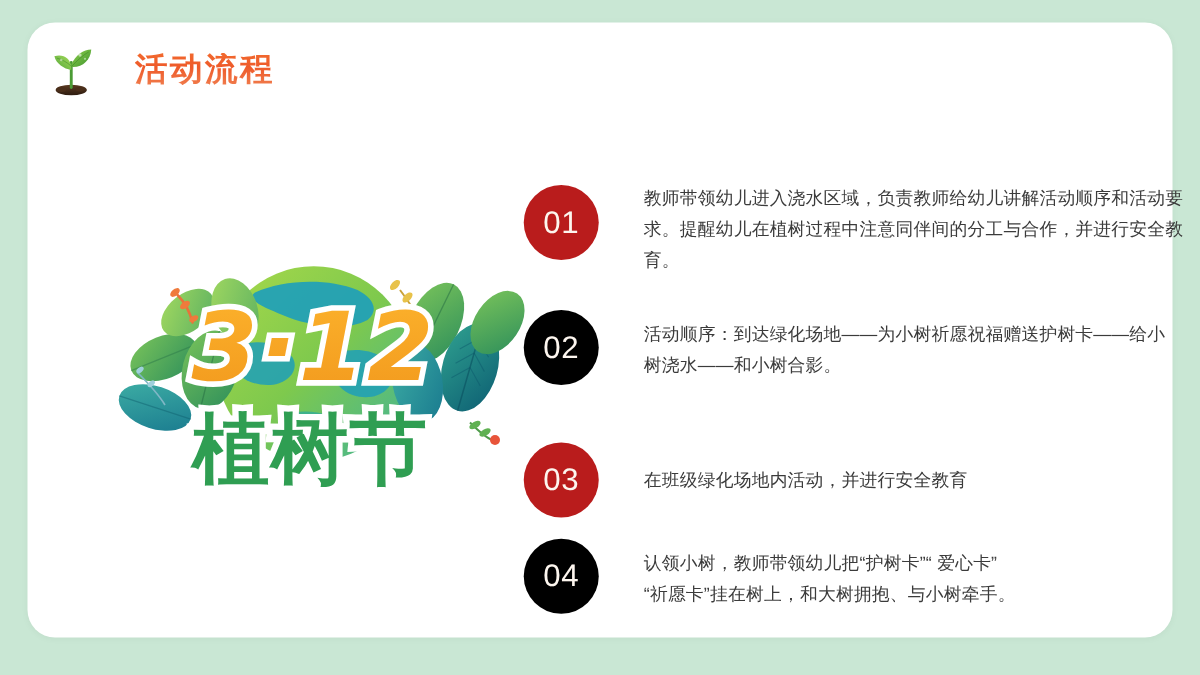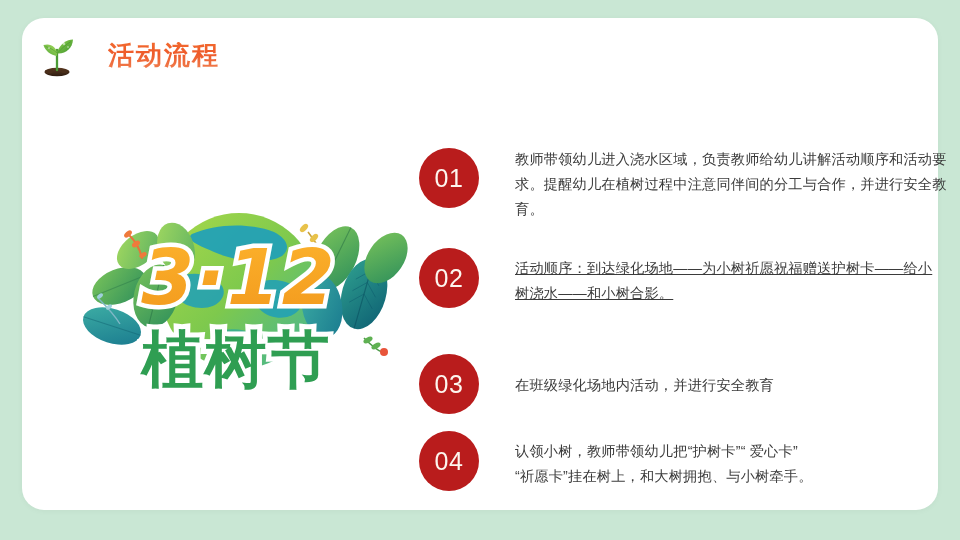--- a/index.html
+++ b/index.html
@@ -46,21 +46,21 @@
     background-clip: text;
     color: #ef5f2a;
     -webkit-text-fill-color: transparent;
     line-height: 1;
     white-space: nowrap;
   }
 
   
   #arbor-day-illustration {
     position: absolute;
-    left: 42px; top: 168px;
+    left: 54px; top: 168px;
     width: 350px; height: 230px;
   }
   #arbor-day-illustration svg { display: block; width: 100%; height: 100%; }
 
   
   #steps-list {
     position: absolute;
     left: 397px; top: 118px;
     width: 525px;
   }
@@ -76,37 +76,37 @@
     display: flex;
     align-items: center;
     justify-content: center;
     color: #fdf6ef;
     font-size: 25px;
     font-weight: 500;
     letter-spacing: 0.5px;
     line-height: 1;
   }
   .step-badge.green  { background: #b91c1c; }
-  .step-badge.orange { background: #b91c1c; }
+  .step-badge.orange { background: #000000; }
 
   .step-text {
     margin-left: 36px;
     font-size: 14.2px;
     line-height: 25px;
     color: #3b3b3b;
     letter-spacing: 0.2px;
     white-space: pre-line;
   }
 
   
   #step-row-1 { top: 12px;  left: 0; }
   #step-row-1 .step-text { margin-top: -1px; width: 452px; }
 
   #step-row-2 { top: 112px; left: 0; }
-  #step-row-2 .step-text { margin-top: 8px; width: 430px; text-decoration: underline; }
+  #step-row-2 .step-text { margin-top: 8px; width: 430px; }
 
   #step-row-3 { top: 218px; left: 0; }
   #step-row-3 .step-text { margin-top: 19px; width: 430px; }
 
   #step-row-4 { top: 295px; left: 0; }
   #step-row-4 .step-text { margin-top: 8px; width: 430px; }
 </style>
 </head>
 <body>
 

